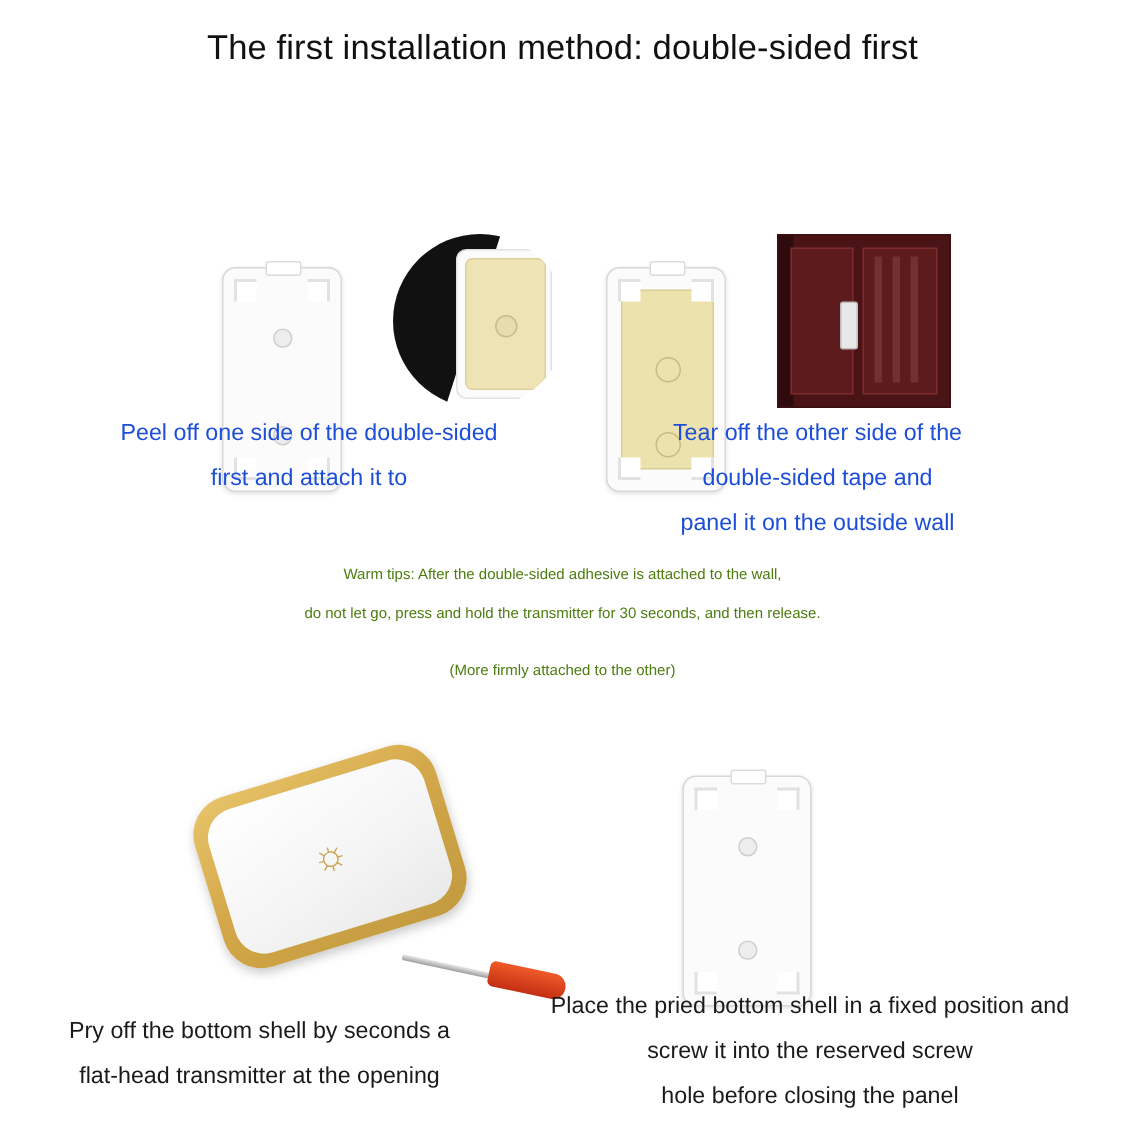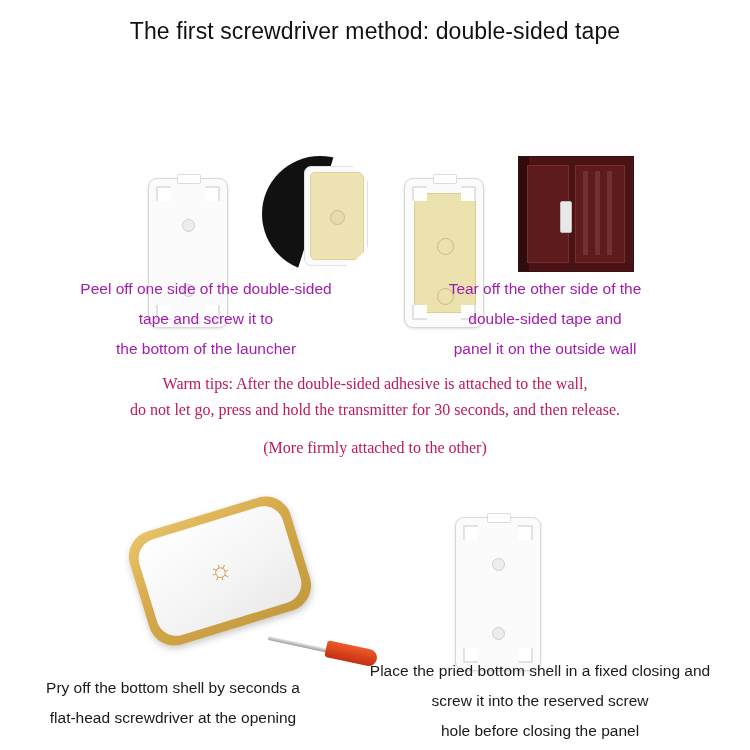--- a/index.html
+++ b/index.html
@@ -201,36 +201,35 @@
     position: absolute;
     left: 0; top: 0; width: 10px; height: 114px;
     background: #2e0c0d;
   }
 
   
   .caption {
     position: absolute;
     font-size: 15.5px;
     line-height: 30px;
-    color: #a21caf;
+    color: #1d4ed8;
     text-align: center;
   }
   #caption-left { top: 274px; left: 26px; width: 360px; }
   #caption-right { top: 274px; left: 380px; width: 330px; }
 
   
   .warn {
     position: absolute;
     left: 0;
     width: 750px;
     text-align: center;
-    color: #be185d;
-    font-size: 16px;
+    color: #4d7c0f;
+    font-size: 10px;
     line-height: 26px;
-    font-family: Liberation Serif, serif;
   }
   #warn-1 { top: 371px; }
   #warn-2 { top: 397px; }
   #warn-3 { top: 435px; }
 
   
   
   #doorbell {
     position: absolute;
     left: 136px;
@@ -321,21 +320,21 @@
     font-size: 15.5px;
     line-height: 30px;
     text-align: center;
   }
 </style>
 </head>
 <body>
 
 <div class="page">
 
-  <div class="section-title" id="title-1">The first screwdriver method: double-sided tape</div>
+  <div class="section-title" id="title-1">The first installation method: double-sided first</div>
 
   <div class="img-row">
 
     <div class="plate" id="panel-1">
       <div class="slot"></div>
       <div class="tab tl"></div>
       <div class="tab tr"></div>
       <div class="tab bl"></div>
       <div class="tab br"></div>
       <div class="hole top"></div>
@@ -367,22 +366,21 @@
       <div class="door-panel dp2"></div>
       <div class="stripe s1"></div>
       <div class="stripe s2"></div>
       <div class="stripe s3"></div>
       <div class="dev"></div>
     </div>
   </div>
 
   <div class="caption" id="caption-left">
     <div>Peel off one side of the double-sided</div>
-    <div>tape and screw it to</div>
-    <div>the bottom of the launcher</div>
+    <div>first and attach it to</div>
   </div>
 
   <div class="caption" id="caption-right">
     <div>Tear off the other side of the</div>
     <div>double-sided tape and</div>
     <div>panel it on the outside wall</div>
   </div>
 
   <div class="warn" id="warn-1">Warm tips: After the double-sided adhesive is attached to the wall,</div>
   <div class="warn" id="warn-2">do not let go, press and hold the transmitter for 30 seconds, and then release.</div>
@@ -405,22 +403,22 @@
     <div class="tab tl"></div>
     <div class="tab tr"></div>
     <div class="tab bl"></div>
     <div class="tab br"></div>
     <div class="hole top"></div>
     <div class="hole bottom"></div>
   </div>
 
   <div id="caption-left-2">
     <div>Pry off the bottom shell by seconds a</div>
-    <div>flat-head screwdriver at the opening</div>
+    <div>flat-head transmitter at the opening</div>
   </div>
 
   <div id="caption-right-2">
-    <div>Place the pried bottom shell in a fixed closing and</div>
+    <div>Place the pried bottom shell in a fixed position and</div>
     <div>screw it into the reserved screw</div>
     <div>hole before closing the panel</div>
   </div>
 
 </div>
 
 </body></html>

